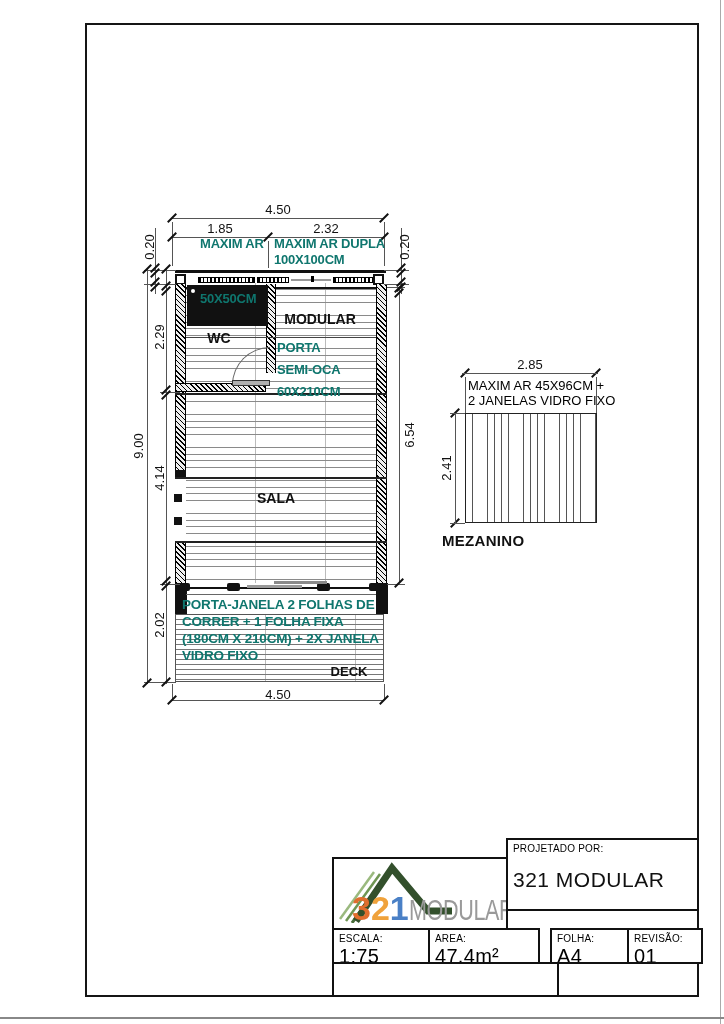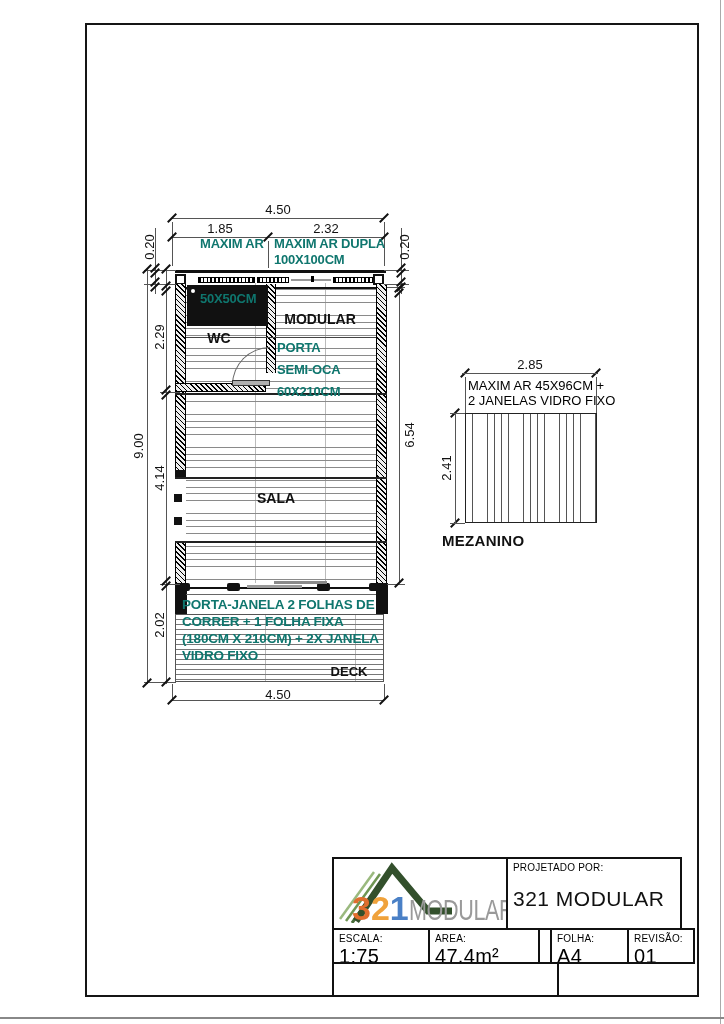--- a/index.html
+++ b/index.html
@@ -213,38 +213,38 @@
       <path d="M18,60 L54,7 L90,50 L114,50" stroke="#33502c" stroke-width="7" fill="none"></path>
     </svg>
     <div style="position:absolute;left:18px;bottom:3px;display:flex;align-items:baseline;">
       <span style="font-size:34px;font-weight:bold;color:#e06e2e;line-height:1;">3</span>
       <span style="font-size:34px;font-weight:bold;color:#f0a23b;line-height:1;">2</span>
       <span style="font-size:34px;font-weight:bold;color:#4a80c6;line-height:1;">1</span>
       <span style="font-size:27px;color:#9a9a9a;line-height:1;transform:scaleX(.8) scaleY(1.08);transform-origin:left bottom;letter-spacing:-.5px;">MODULAR</span>
     </div>
   </div>
 
-  <div class="cell" style="left:506px;top:857px;width:176px;height:73px;">
+  <div class="cell" style="left:506px;top:838px;width:193px;height:73px;">
     <div class="cl">PROJETADO POR:</div>
     <div style="font-size:21px;padding:14px 0 0 5px;letter-spacing:.5px;">321 MODULAR</div>
   </div>
 
   <div class="cell" style="left:332px;top:928px;width:98px;height:36px;">
     <div class="cl">ESCALA:</div>
     <div class="cv">1:75</div>
   </div>
   <div class="cell" style="left:428px;top:928px;width:112px;height:36px;">
     <div class="cl">AREA:</div>
     <div class="cv">47,4m²</div>
   </div>
   <div class="cell" style="left:550px;top:928px;width:79px;height:36px;">
     <div class="cl">FOLHA:</div>
     <div class="cv">A4</div>
   </div>
-  <div class="cell" style="left:627px;top:928px;width:68px;height:36px;">
+  <div class="cell" style="left:627px;top:928px;width:76px;height:36px;">
     <div class="cl">REVISÃO:</div>
     <div class="cv">01</div>
   </div>
 
   <div class="cell" style="left:332px;top:962px;width:227px;height:35px;">
   </div>
 
 </div>
 
 </body></html>

